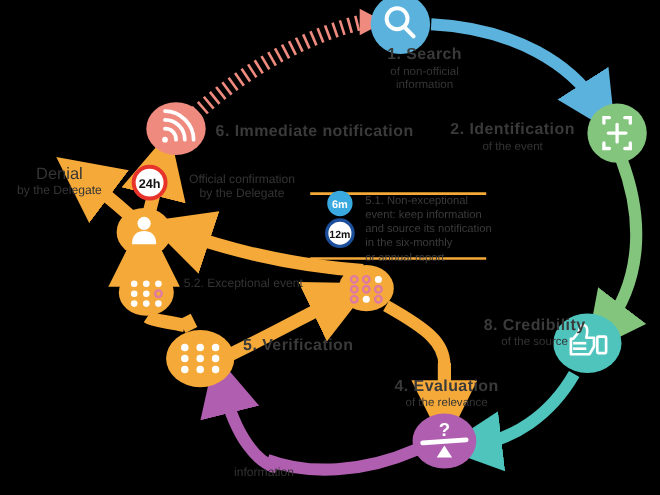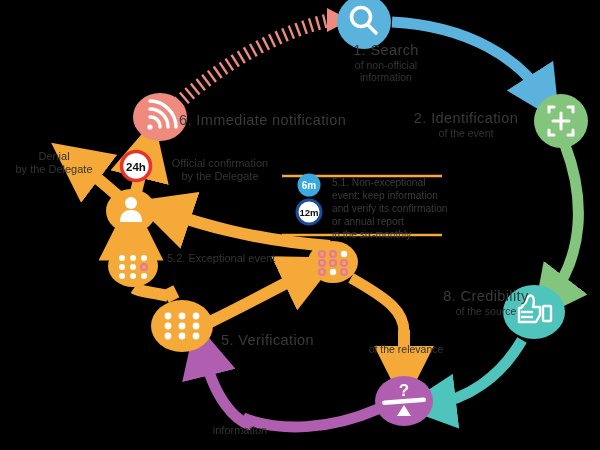--- a/index.html
+++ b/index.html
@@ -2,21 +2,21 @@
 <html><head>
 <meta charset="utf-8">
 <style>
   html,body{margin:0;padding:0;background:#000;}
   body{width:600px;height:450px;overflow:hidden;
        font-family:"Liberation Sans","DejaVu Sans",sans-serif;}
   #stage{position:relative;width:600px;height:450px;background:#000;}
   svg#diagram{position:absolute;left:0;top:0;width:600px;height:450px;}
 
   .lbl{position:absolute;color:#3a3a3a;line-height:1.15;white-space:nowrap;}
-  .lbl .t1{font-size:14.5px;font-weight:normal;letter-spacing:.4px;display:block;}
+  .lbl .t1{font-size:14.5px;font-weight:bold;letter-spacing:.4px;display:block;}
   .lbl .t2{font-size:10.5px;font-weight:normal;display:block;color:#343434;}
   .ctr{text-align:center;}
   .lft{text-align:left;}
 
   .panel-txt{position:absolute;left:332px;top:176px;width:138px;
      color:#3b3b3b;font-size:10.2px;font-weight:normal;line-height:1.28;}
 </style>
 </head>
 <body>
 
@@ -231,50 +231,51 @@
     <span class="t1">2. Identification</span>
     <span class="t2">of the event</span>
   </div>
 
   <div class="lbl ctr" style="left:430px;top:288px;width:112px;">
     <span class="t1">8. Credibility</span>
     <span class="t2">of the source</span>
   </div>
 
   <div class="lbl ctr" style="left:345px;top:343px;width:122px;">
+    <span class="t1">4. Evaluation</span>
     <span class="t2">of the relevance</span>
   </div>
 
-  <div class="lbl lft" style="left:221px;top:332px;">
+  <div class="lbl lft" style="left:221px;top:306px;">
     <span class="t1">5. Verification</span>
   </div>
 
-  <div class="lbl lft" style="left:179px;top:112px;">
+  <div class="lbl lft" style="left:196px;top:112px;">
     <span class="t1">6. Immediate notification</span>
   </div>
 
   <div class="lbl lft" style="left:167px;top:252px;">
     <span class="t2" style="font-size:11px;">5.2. Exceptional event</span>
   </div>
 
   <div class="lbl ctr" style="left:180px;top:424px;width:120px;">
     <span class="t2" style="font-size:11px;">information</span>
   </div>
 
   <div class="lbl ctr" style="left:2px;top:150px;width:104px;">
-    <span class="t2" style="font-size:11px;">Denial</span>
+    <span class="t2" style="font-size:15px;">Denial</span>
     <span class="t2" style="font-size:11px;">by the Delegate</span>
   </div>
 
   <div class="lbl ctr" style="left:152px;top:157px;width:136px;">
     <span class="t2" style="font-size:11px;">Official confirmation</span>
     <span class="t2" style="font-size:11px;">by the Delegate</span>
   </div>
 
   <div class="panel-txt">
     <div>5.1. Non-exceptional</div>
     <div>event: keep information</div>
-    <div>and verify its confirmation</div>
+    <div>and source its notification</div>
+    <div>in the six-monthly</div>
     <div>or annual report</div>
-    <div>in the six-monthly</div>
   </div>
 
 </div>
 
 </body></html>

